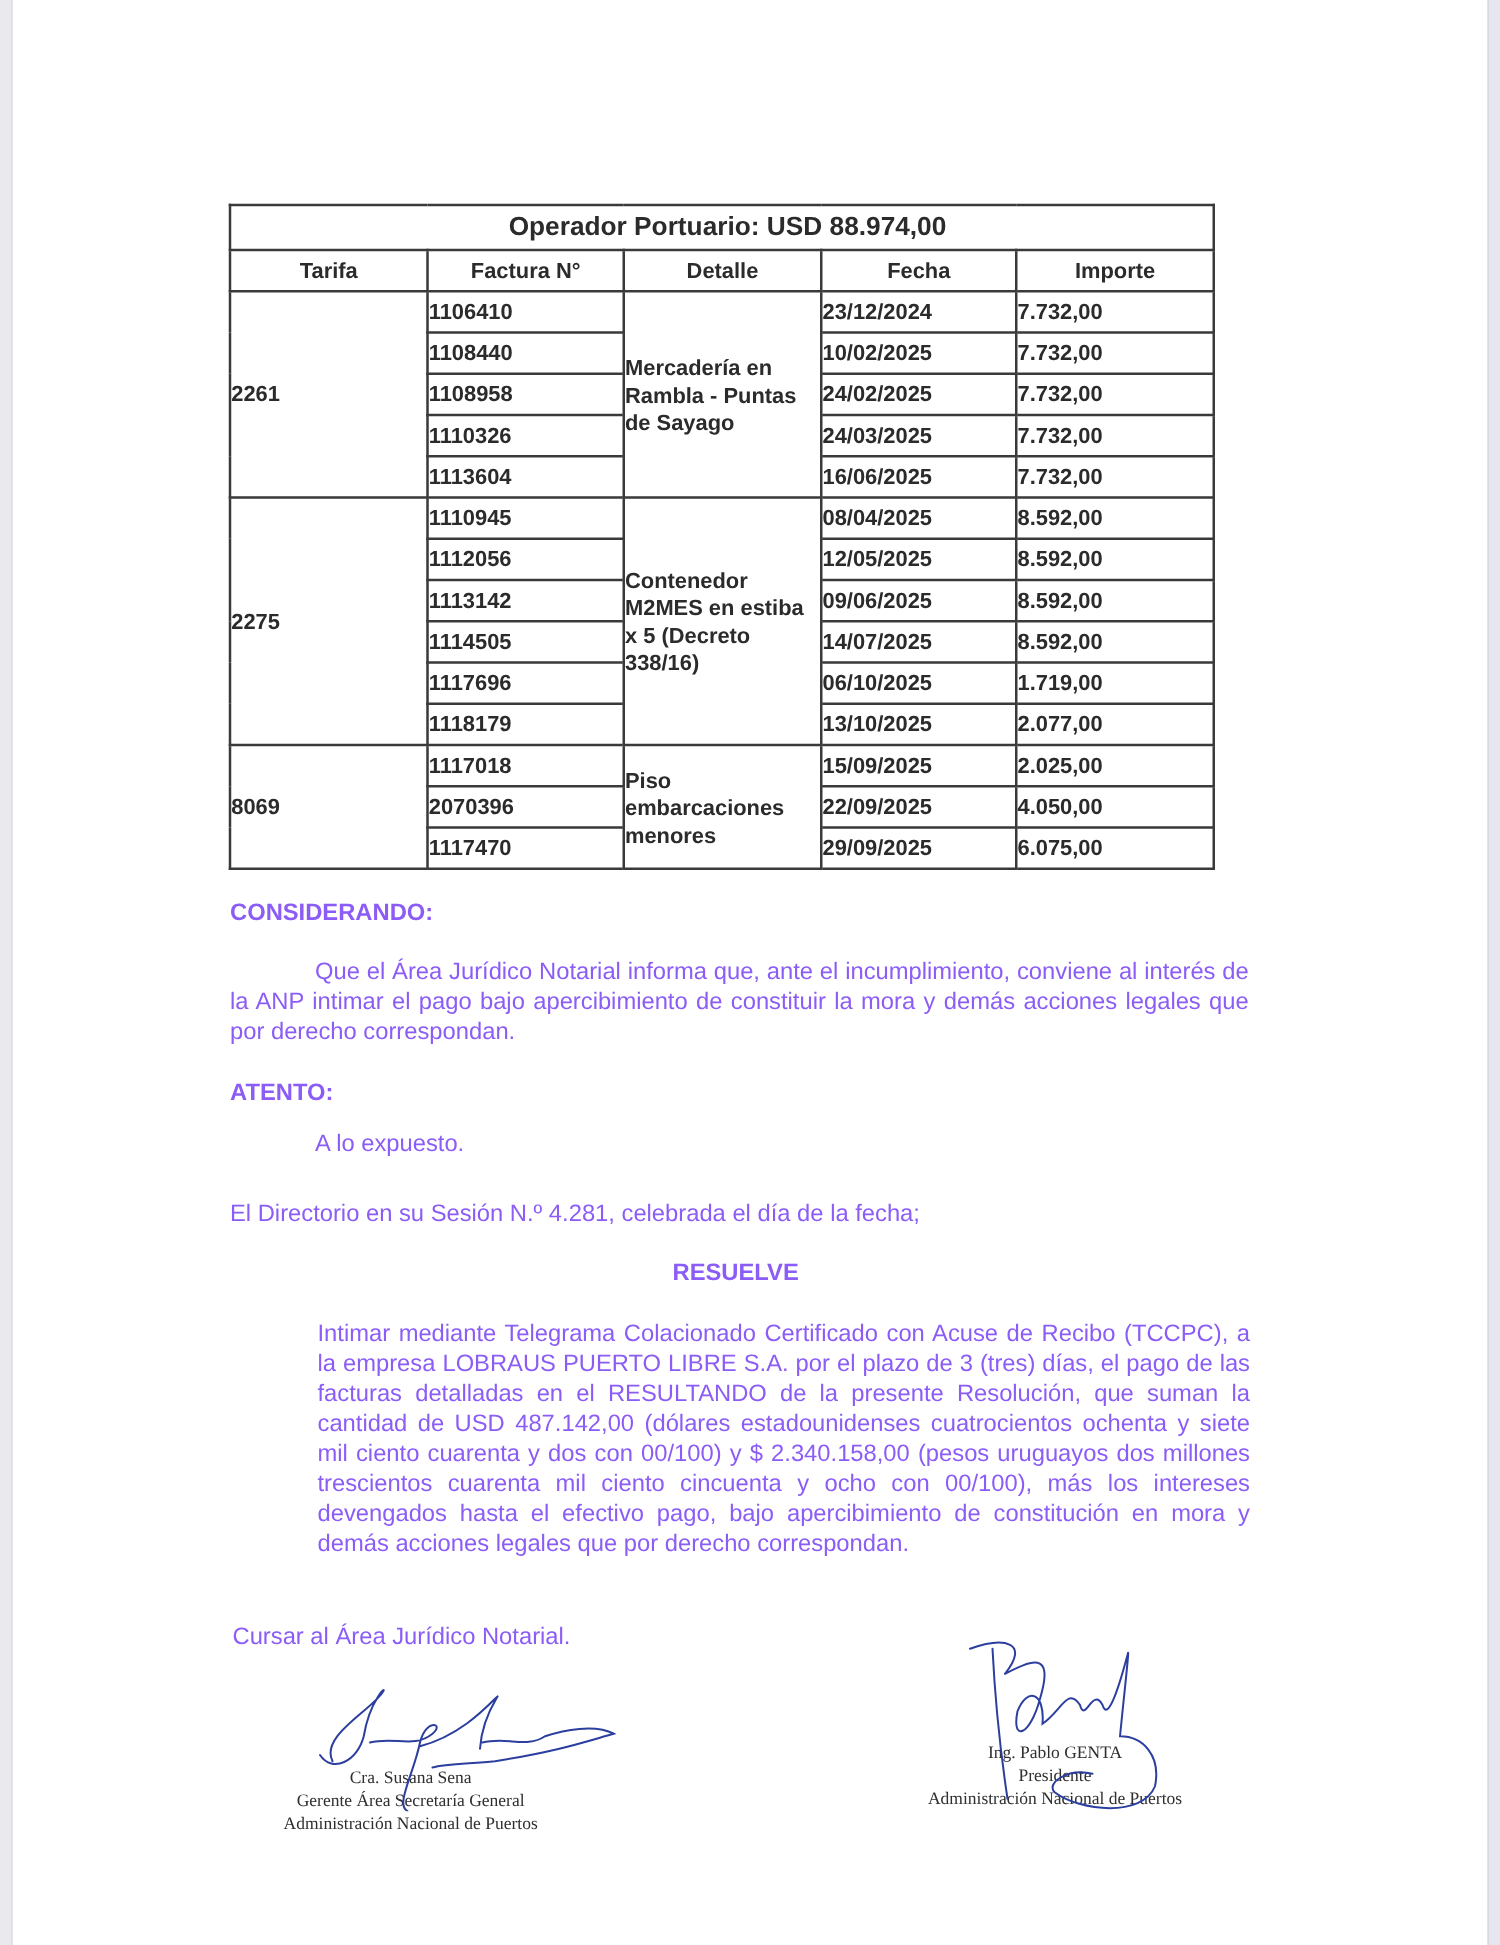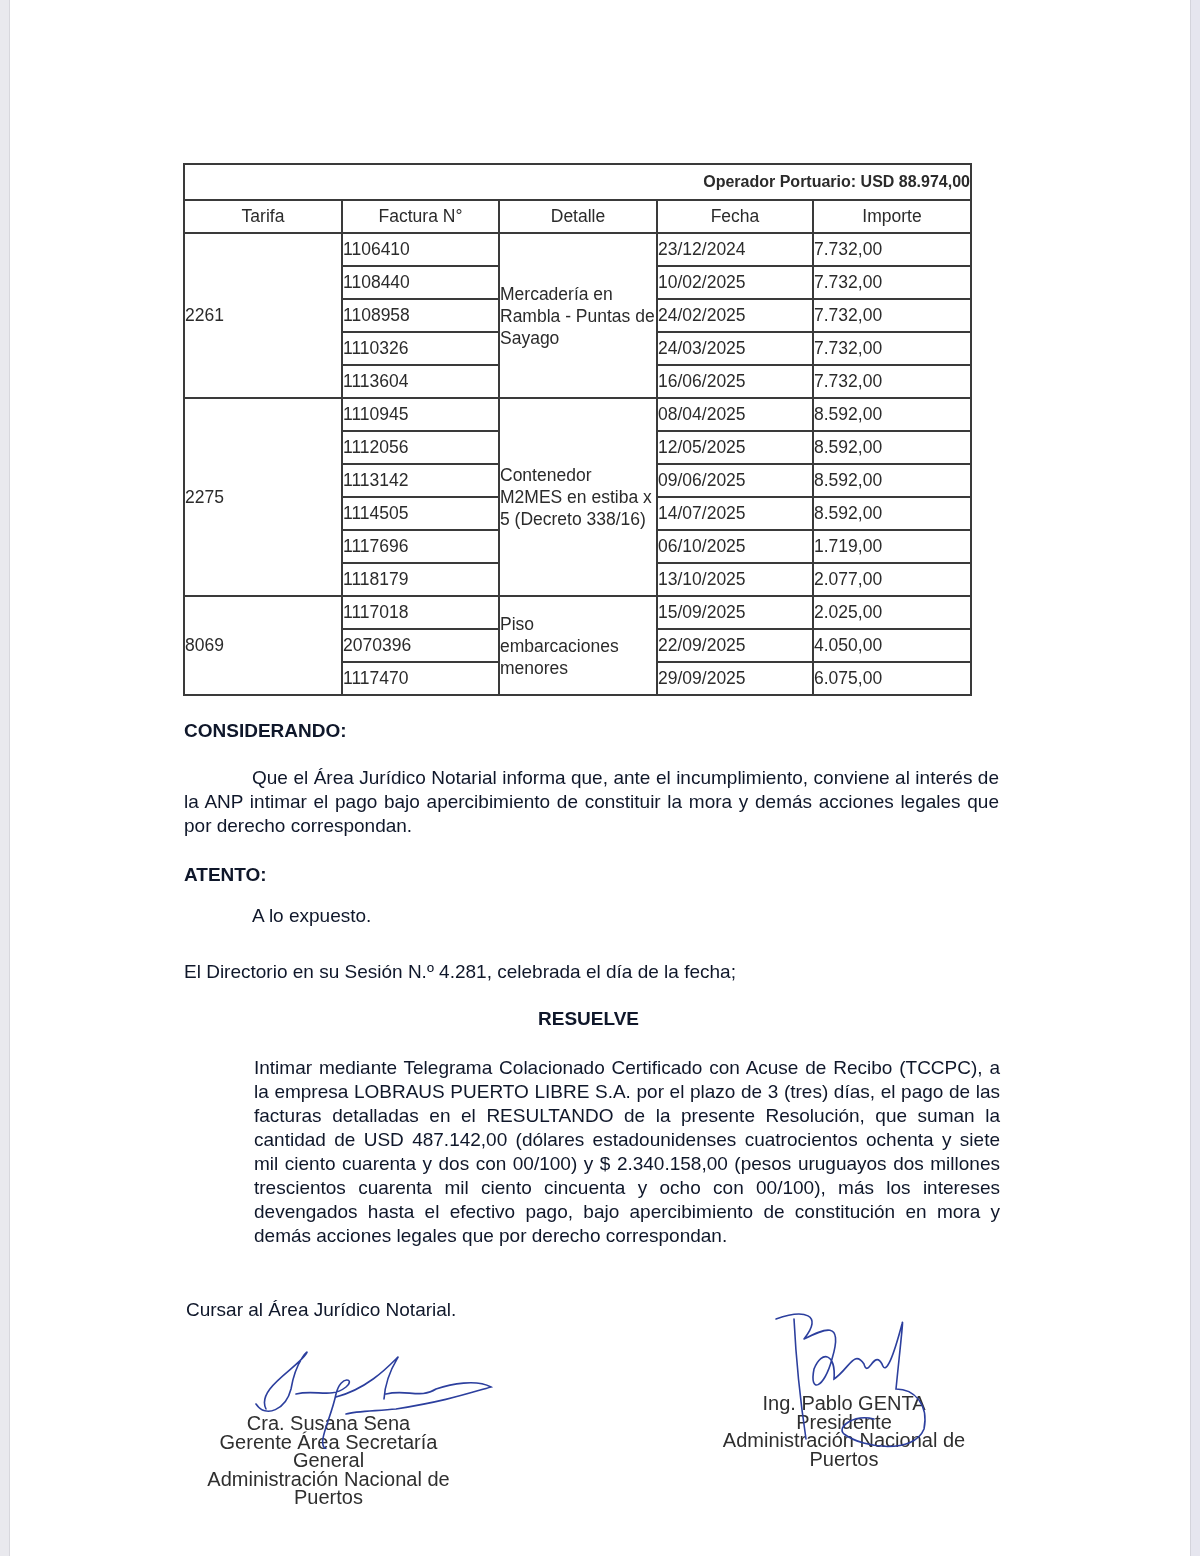--- a/index.html
+++ b/index.html
@@ -7,42 +7,42 @@
       width: 1200px; height: 1556px; position: relative; overflow: hidden;
       background: #ffffff;
       font-family: "Liberation Sans", sans-serif;
       color: #2a2a2a;
     }
     .edge-left { position: absolute; left: 0; top: 0; width: 9px; height: 1556px; background: #e9e9ee; border-right: 1px solid #d7d7dd; }
     .edge-right { position: absolute; right: 0; top: 0; width: 9px; height: 1556px; background: #e6e6ef; border-left: 1px solid #d4d4dc; }
 
     
     .tbl { position: absolute; left: 183px; top: 163px; border-collapse: collapse; font-size: 17.5px; color: #2b2b2b; }
-    .tbl td, .tbl th { border: 2px solid #3a3a3a; padding: 0; vertical-align: middle; font-weight: normal; }
-    .tbl .title-cell { text-align: right; padding-left: 9px; font-weight: bold; height: 34px; font-size: 16px; }
+    .tbl td, .tbl th { border: 2px solid #3a3a3a; padding: 0; vertical-align: middle; font-weight: bold; }
+    .tbl .title-cell { text-align: center; padding-left: 9px; font-weight: bold; height: 34px; font-size: 21px; }
     .tbl th { height: 31px; }
     .tbl td.r { height: 31px; }
     .c1 { width: 158px; } .c2 { width: 157px; } .c3 { width: 158px; } .c4 { width: 156px; } .c5 { width: 158px; }
     .detail { line-height: 22px; padding: 0 4px; margin-top: 43px; }
 
     
-    .txt { position: absolute; font-size: 19px; line-height: 24px; color: #0f172a; }
+    .txt { position: absolute; font-size: 19px; line-height: 24px; color: #8b5cf6; }
     .bold { font-weight: bold; }
     .justify { text-align: justify; text-align-last: left; }
 
     #considerando-h { left: 184px; top: 719px; }
     #considerando-p { left: 184px; top: 766px; width: 815px; text-indent: 68px; }
     #atento-h { left: 184px; top: 863px; }
     #atento-p { left: 252px; top: 904px; }
     #directorio-p { left: 184px; top: 960px; }
     #resuelve-h { left: 538px; top: 1007px; text-align: center; }
     #resuelve-p { left: 254px; top: 1056px; width: 746px; }
     #cursar-p { left: 186px; top: 1298px; font-family: Liberation Sans, sans-serif; }
 
-    .sig { position: absolute; text-align: center; font-size: 20px; line-height: 18.5px; color: #2f2f2f; }
+    .sig { position: absolute; text-align: center; font-size: 14px; line-height: 18.5px; color: #2f2f2f; font-family: Liberation Serif, serif; }
     #sig-left { left: 186px; top: 1414px; width: 285px; }
     #sig-right { left: 704px; top: 1394px; width: 280px; }
     .sig svg { position: absolute; pointer-events: none; }
   </style>
 </head>
 <body>
 
 <div class="edge-left"></div>
 <div class="edge-right"></div>
 

